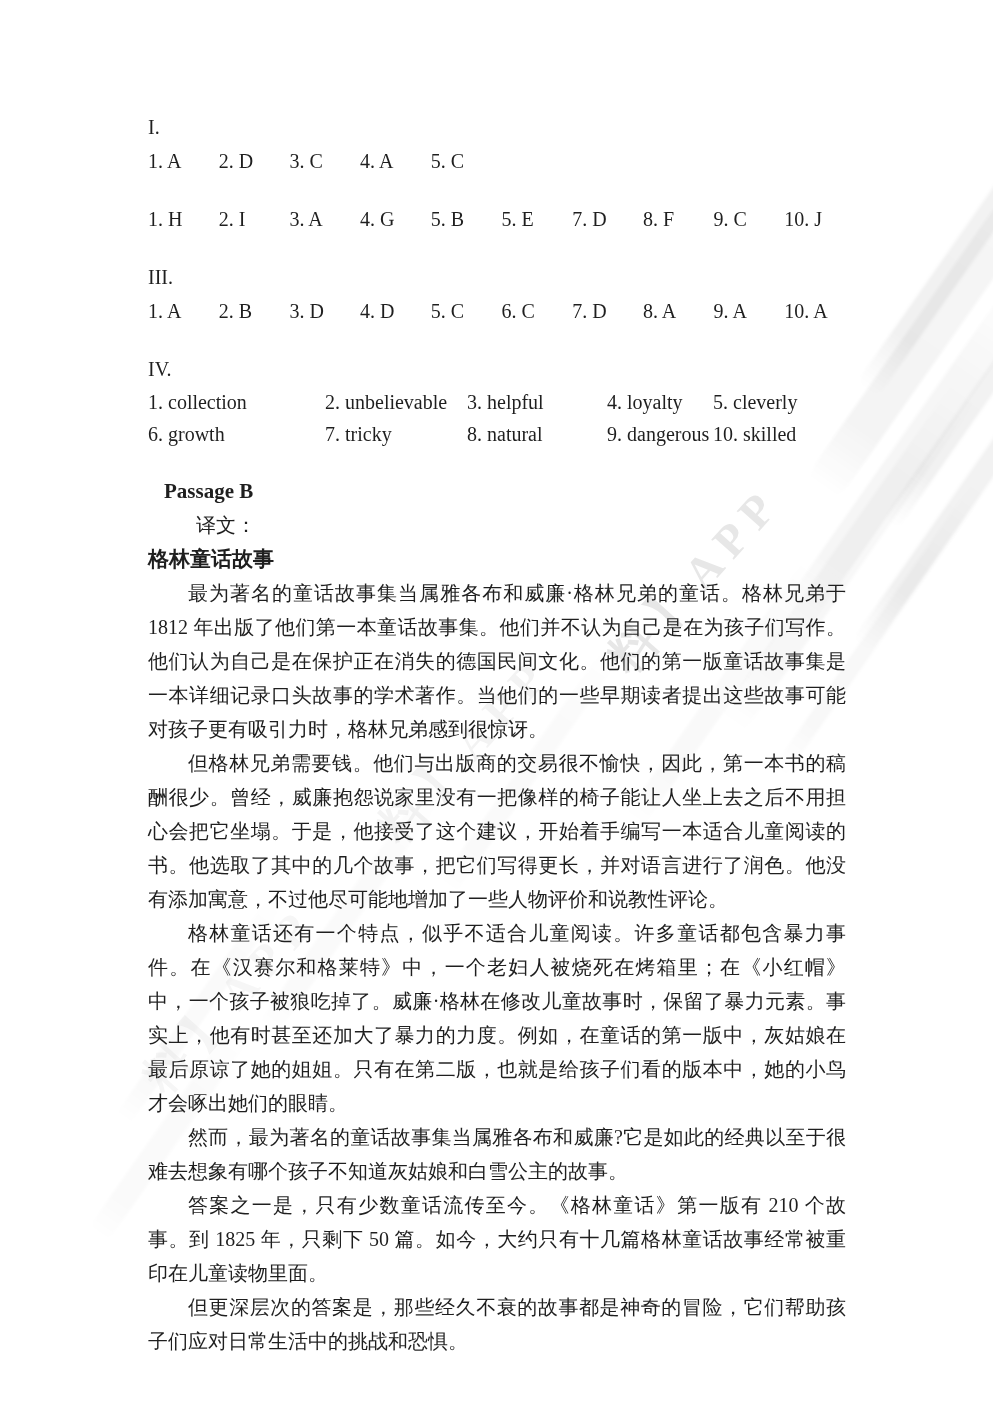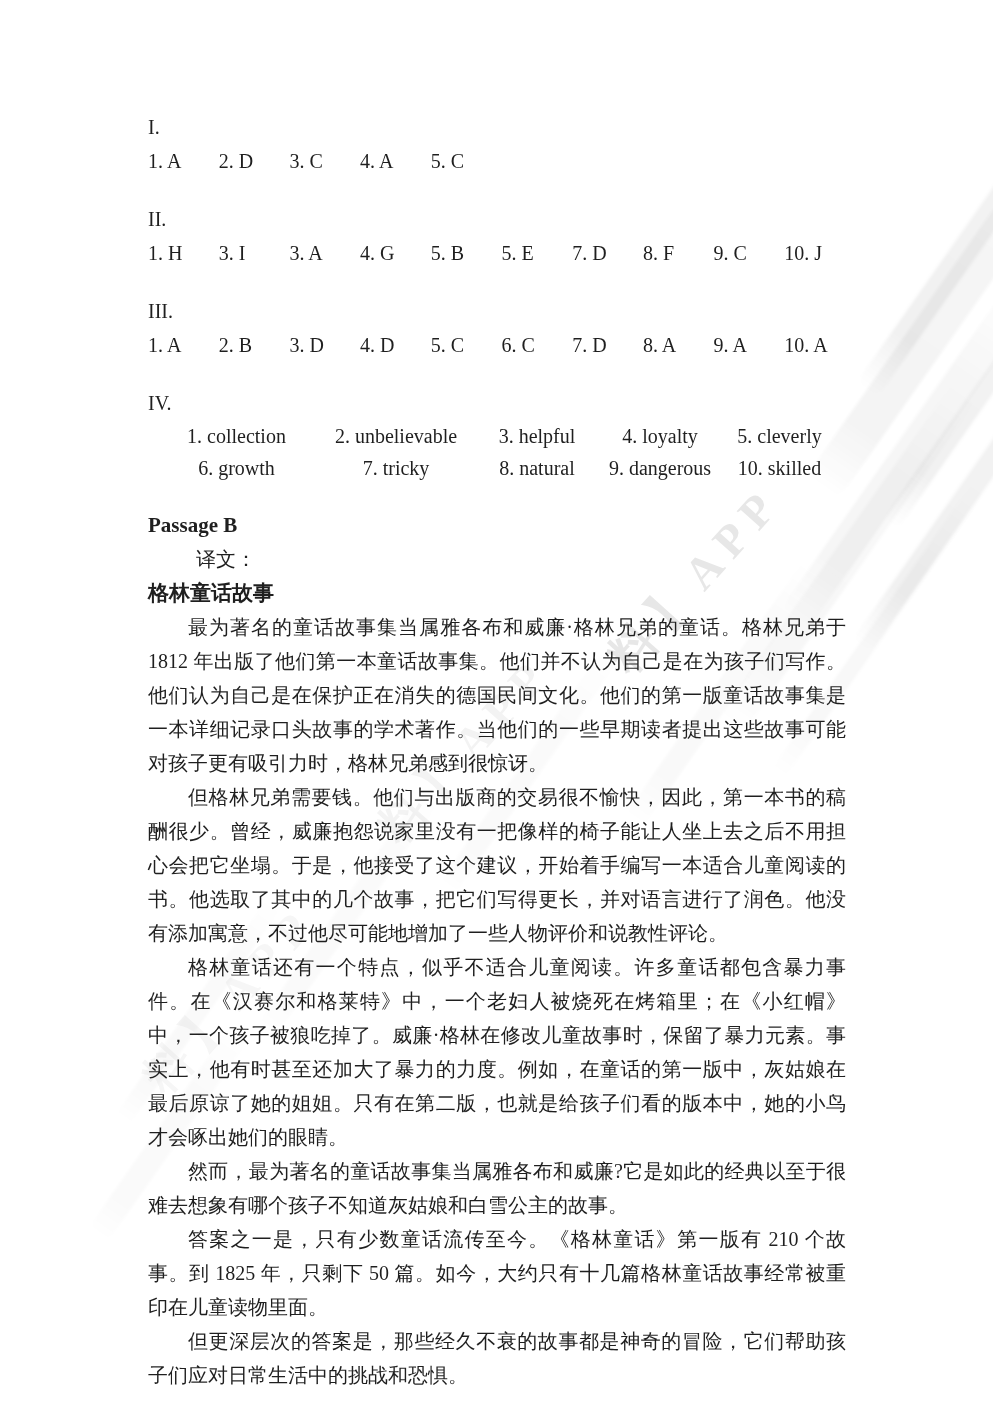--- a/index.html
+++ b/index.html
@@ -47,23 +47,22 @@
   .ans-grid {
     display:grid;
     grid-template-columns:repeat(10, 1fr);
     line-height:34px;
     gap:9px;
   }
   .iv-grid {
     display:grid;
     grid-template-columns:177px 142px 140px 106px auto;
     line-height:32px;
-    text-align:center;
   }
-  .passage-heading { font-weight:bold; font-size:21px; line-height:34px; }
+  .passage-heading { font-weight:bold; font-size:21px; line-height:34px;margin-left:16px; }
   .passage-sub { line-height:34px;margin-left:48px; }
   .passage-title { font-weight:bold; font-size:21px; text-align:left; line-height:34px; }
   .body-para {
     margin:0;
     text-align:justify;
     text-indent:2em;
     line-height:34px;
   }
 </style>
 </head>
@@ -97,24 +96,23 @@
       <div class="ans-grid">
         <span>1. A</span>
         <span>2. D</span>
         <span>3. C</span>
         <span>4. A</span>
         <span>5. C</span>
       </div>
     </div>
 
     <div class="section">
-      <div class="sec-label">II.</div>
       <div class="ans-grid">
         <span>1. H</span>
-        <span>3. I</span>
+        <span>2. I</span>
         <span>3. A</span>
         <span>4. G</span>
         <span>5. B</span>
         <span>5. E</span>
         <span>7. D</span>
         <span>8. F</span>
         <span>9. C</span>
         <span>10. J</span>
       </div>
     </div>

